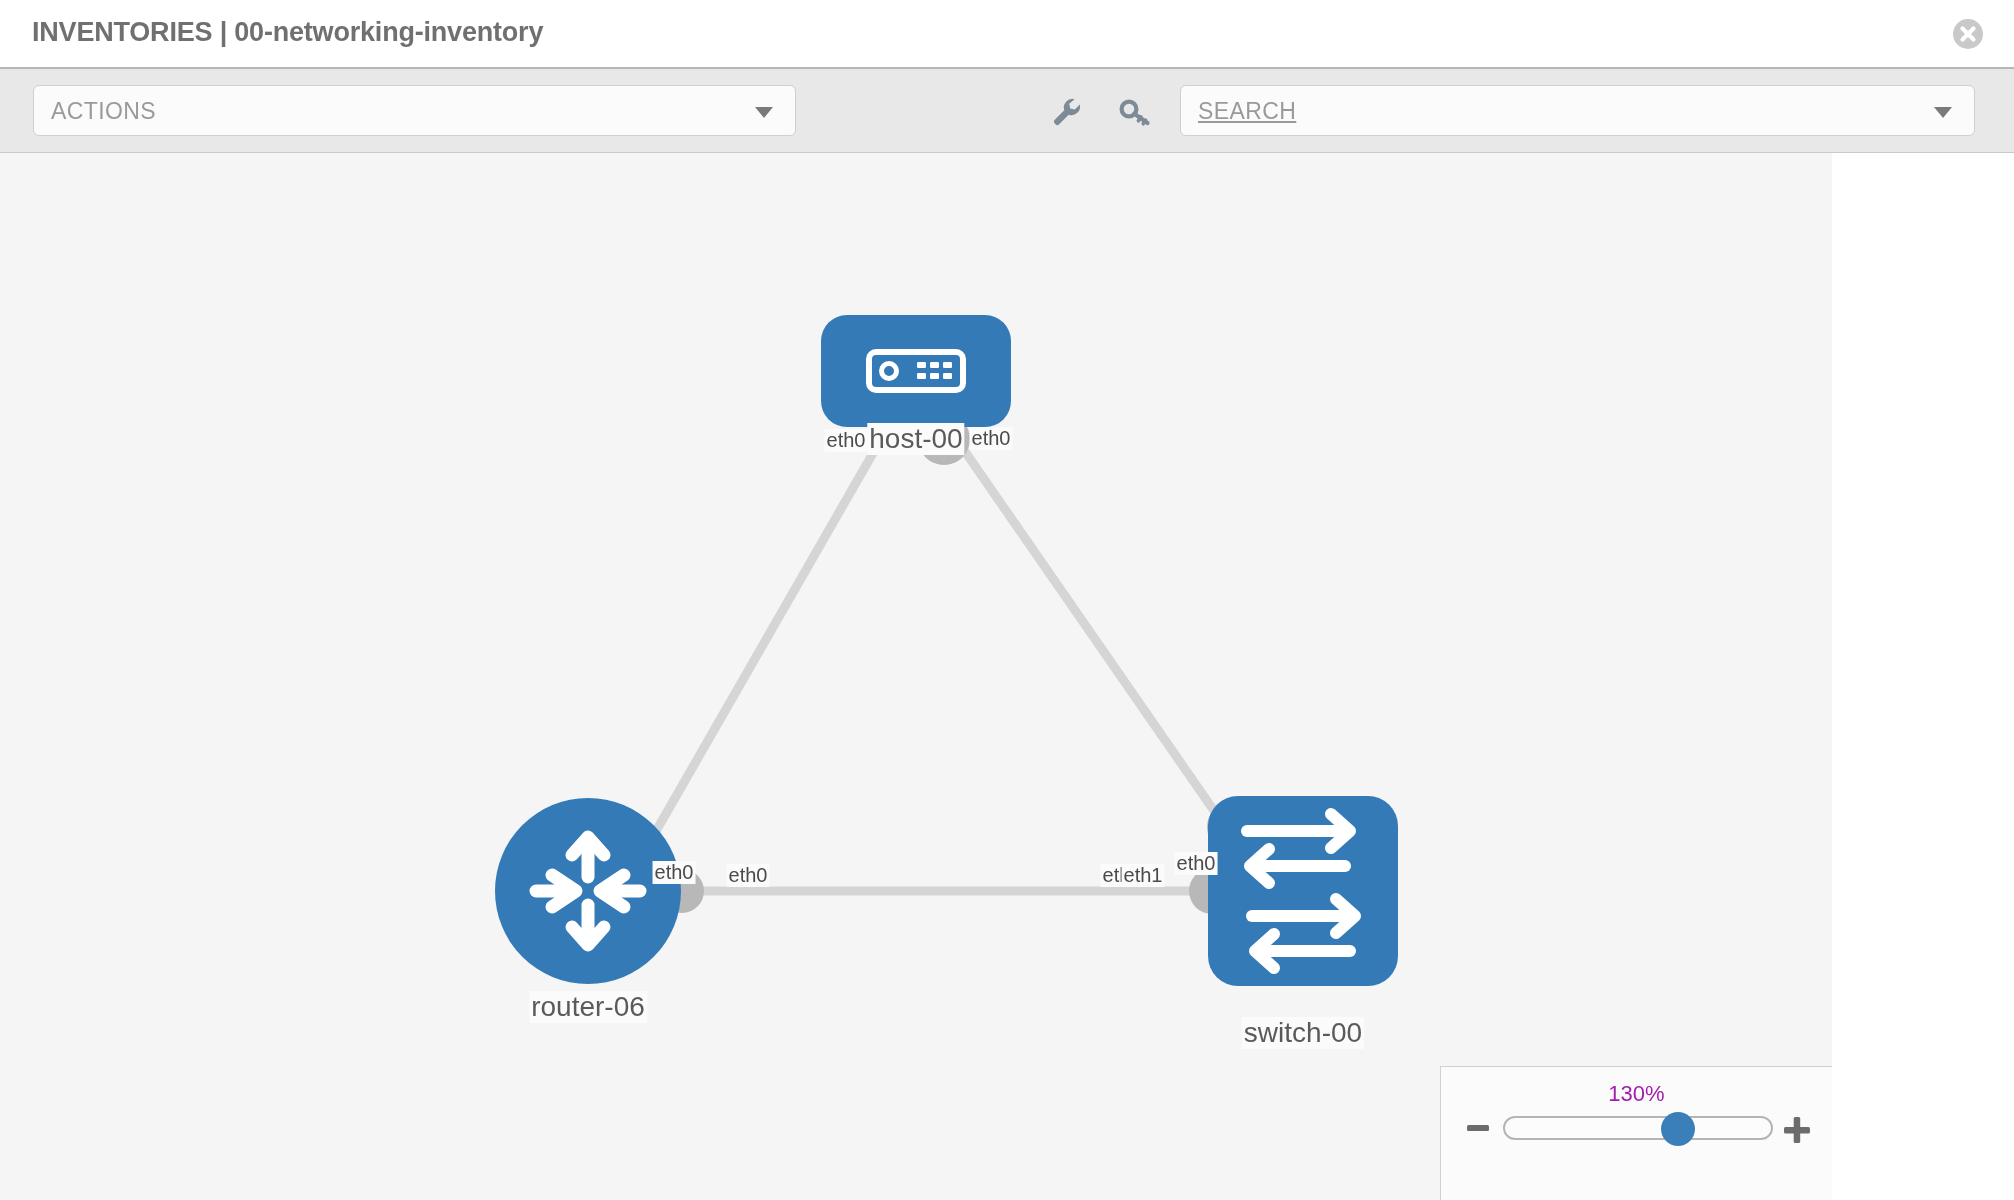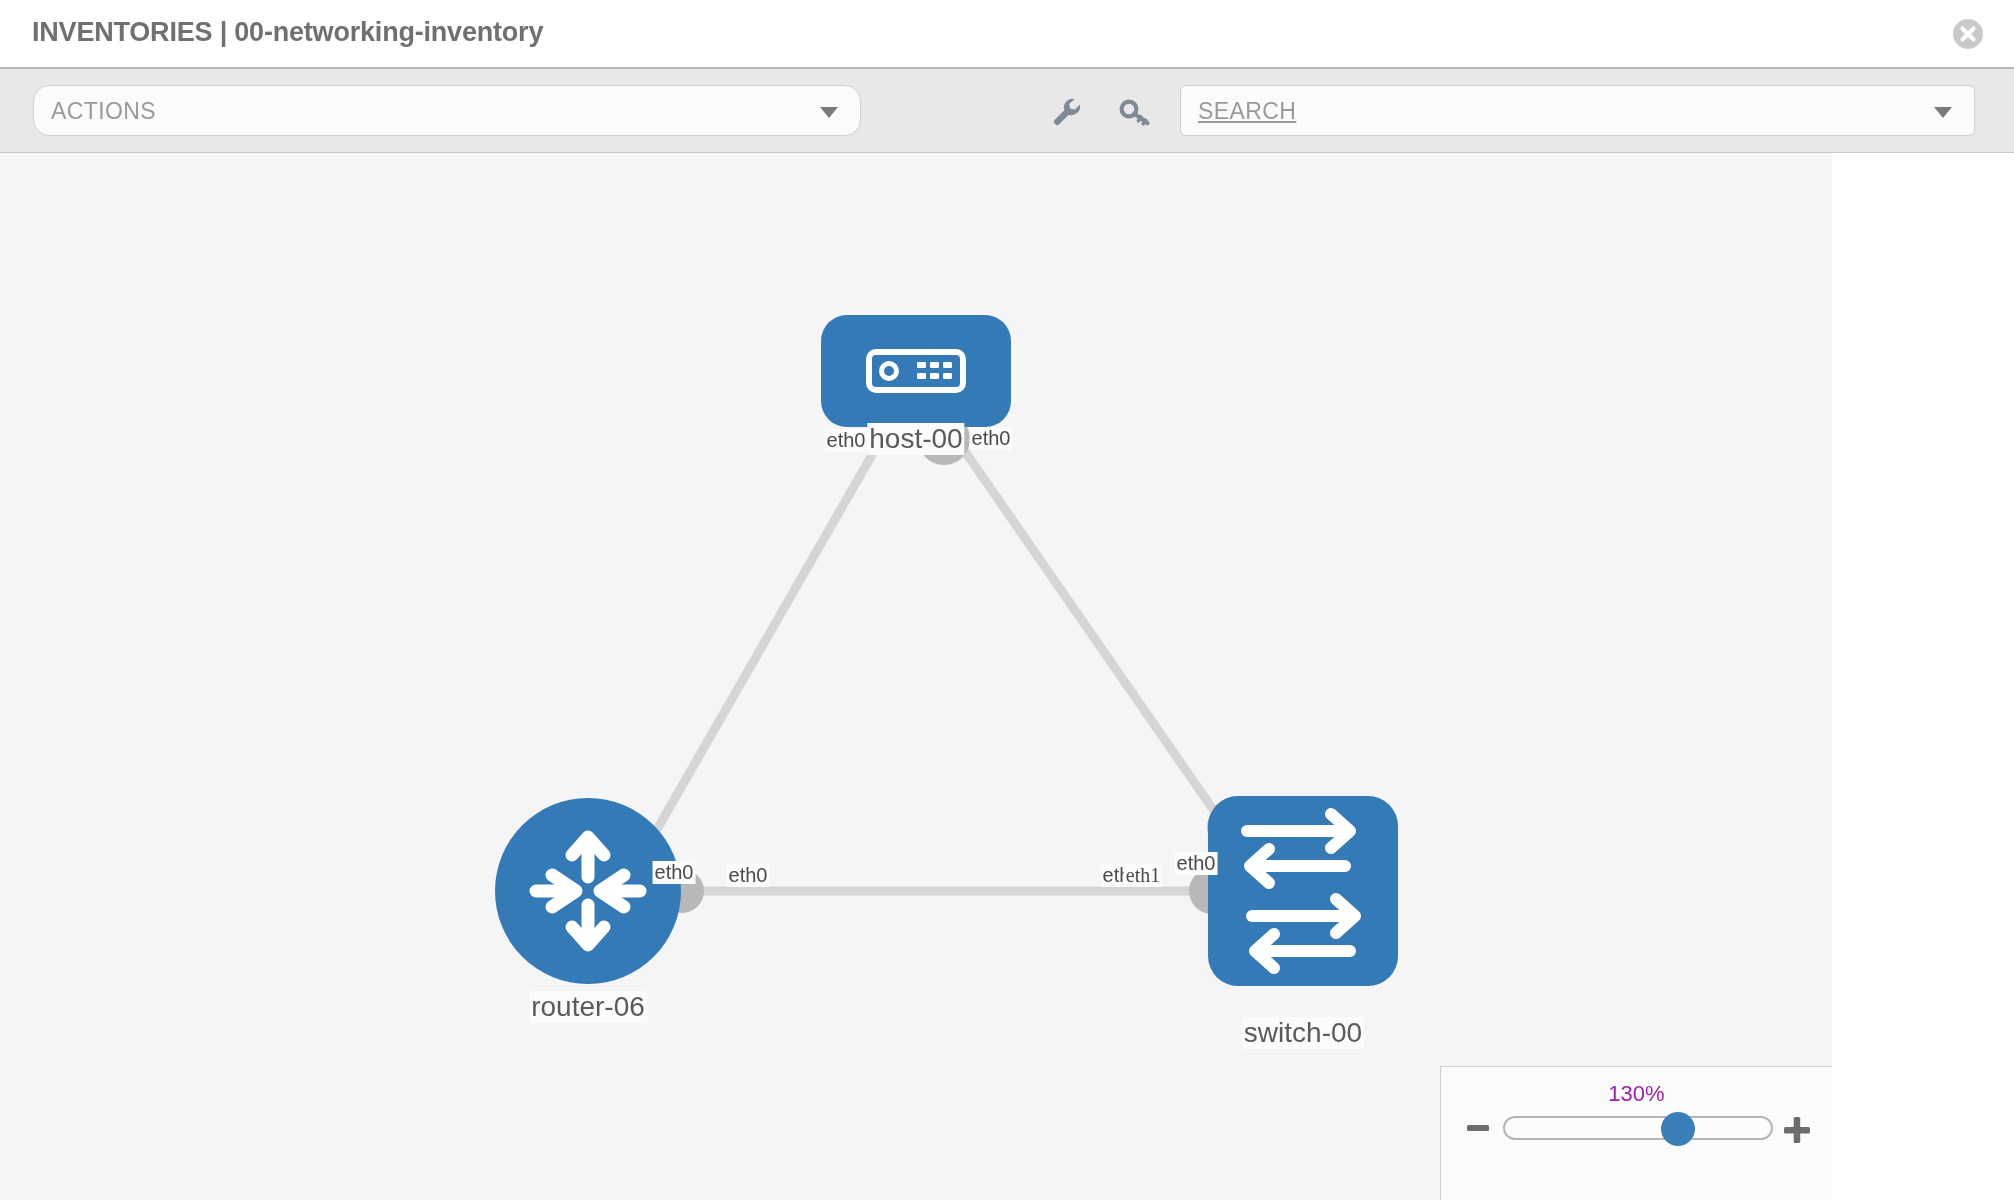--- a/index.html
+++ b/index.html
@@ -46,24 +46,24 @@
   .toolbar {
     position: absolute;
     left: 0; top: 69px;
     width: 2014px; height: 84px;
     background: #e8e8e8;
     border-bottom: 1px solid #c9c9c9;
   }
   .actions-select {
     position: absolute;
     left: 33px; top: 16px;
-    width: 828px; height: 51px;
+    width: 763px; height: 51px;
     background: #fbfbfb;
     border: 1px solid #cfcfcf;
-    border-radius: 16px;
+    border-radius: 6px;
     cursor: pointer;
   }
   .actions-label {
     position: absolute;
     left: 17px; top: 12px;
     font-size: 23px;
     color: #9a9a9a;
     letter-spacing: 0.4px;
   }
   .caret {
@@ -291,21 +291,21 @@
         </g>
       </g>
     </svg>
 
     <span class="iface-label" style="left:846px; top:276px;">eth0</span>
     <span class="iface-label" style="left:991px; top:274px;">eth0</span>
     <span class="iface-label" style="left:674px; top:708px;">eth0</span>
     <span class="iface-label" style="left:1196px; top:699px;">eth0</span>
     <span class="iface-label" style="left:748px; top:711px;">eth0</span>
     <span class="iface-label" style="left:1122px; top:711px;">eth0</span>
-    <span class="iface-label" style="left:1143px; top:711px;font-family:Liberation Serif, serif;">eth1</span>
+    <span class="iface-label" style="left:1143px; top:711px;">eth1</span>
 
     <span class="node-label" style="left:916px; top:270px;">host-00</span>
     <span class="node-label" style="left:588px; top:838px;">router-06</span>
     <span class="node-label" style="left:1303px; top:838px;margin-top:26px;">switch-00</span>
 
     <div class="zoom-panel">
       <div class="zoom-percent">130%</div>
 
       <div class="zoom-minus">
         <svg width="26" height="26" viewBox="0 0 26 26" aria-hidden="true">

